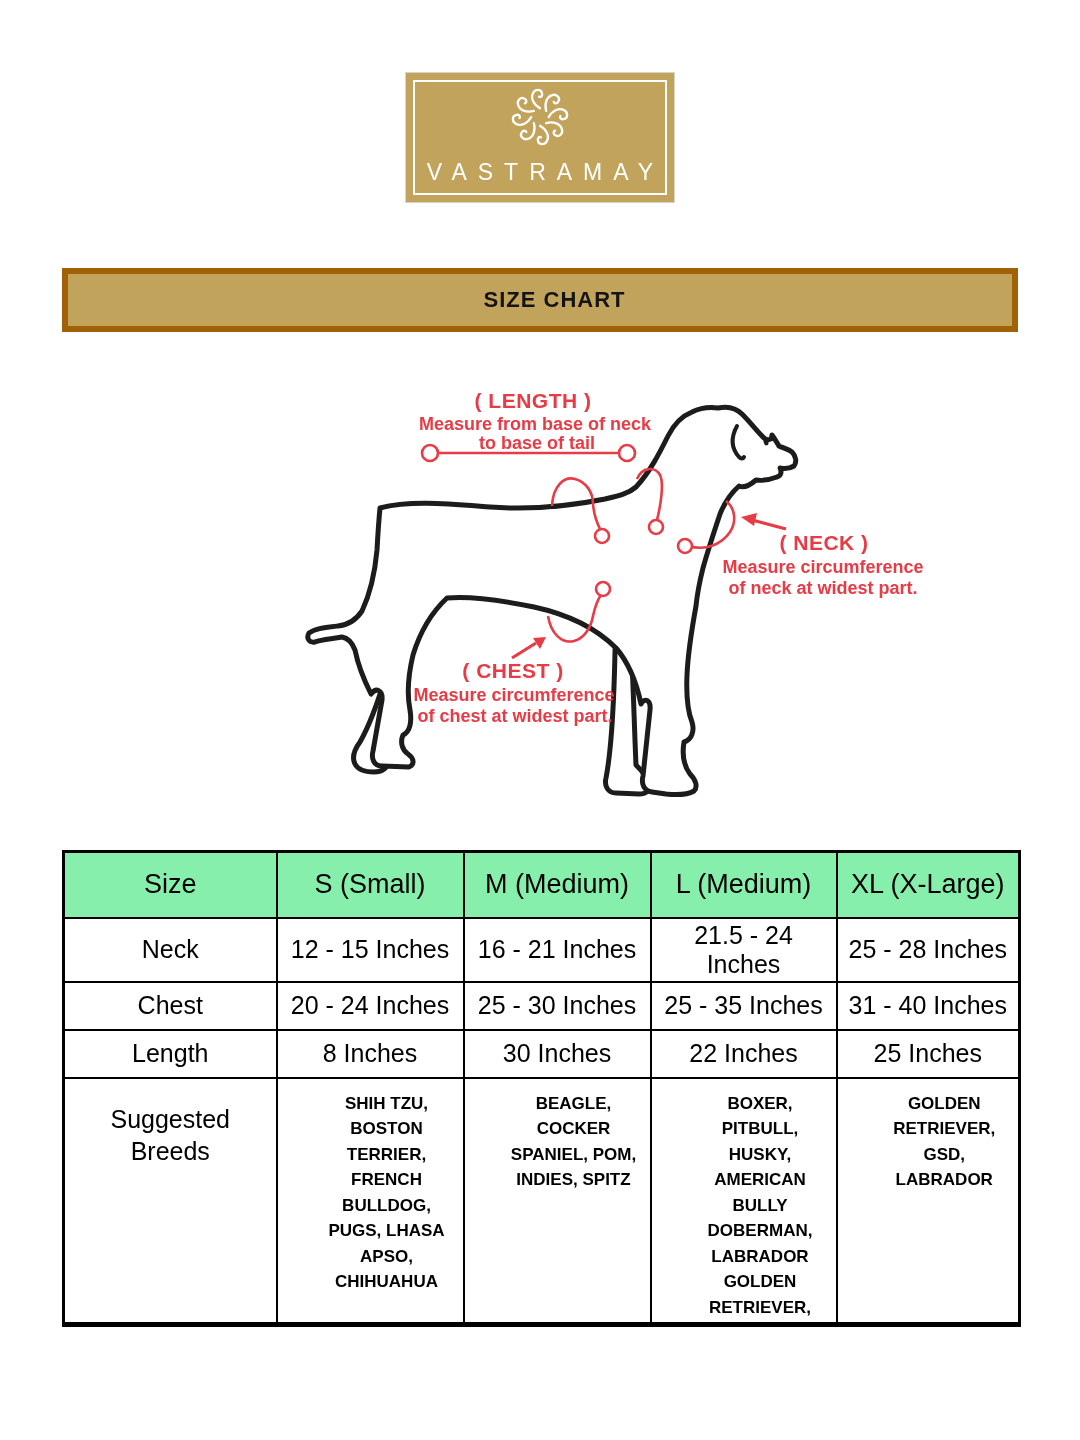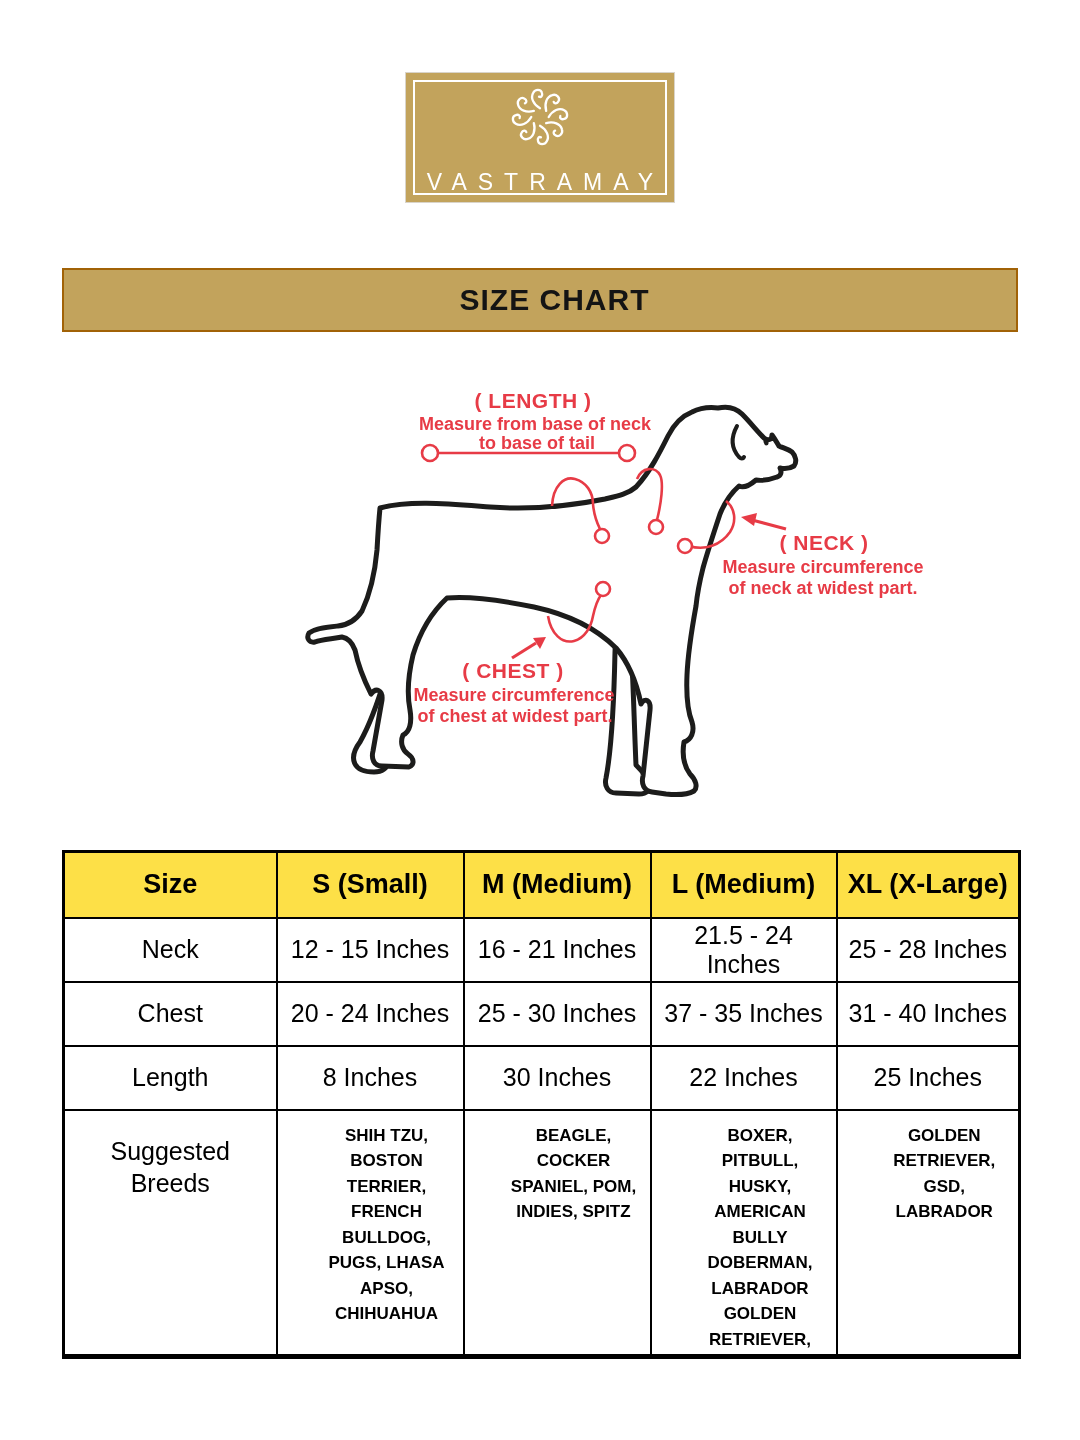--- a/index.html
+++ b/index.html
@@ -4,47 +4,47 @@
 <style>
   html,body{margin:0;padding:0;background:#ffffff;}
   .page{position:relative;width:1080px;height:1440px;background:#fff;overflow:hidden;
         font-family:"Liberation Sans",sans-serif;}
 
   
   .logo-box{position:absolute;left:405px;top:72px;width:270px;height:131px;
             background:#c2a35c;border:1px solid #d9d4ca;box-sizing:border-box;}
   .logo-inner-border{position:absolute;inset:7px;border:2px solid #ffffff;pointer-events:none;}
   .logo-emblem{position:absolute;left:50%;top:13px;transform:translateX(-50%);}
-  .logo-wordmark{position:absolute;left:0;right:0;top:96px;text-align:center;color:#ffffff;
+  .logo-wordmark{position:absolute;left:0;right:0;top:86px;text-align:center;color:#ffffff;
                  font-size:23px;letter-spacing:11px;text-indent:11px;font-weight:400;}
 
   
   .title-bar{position:absolute;left:62px;top:268px;width:956px;height:64px;background:#c2a35c;
-             border:2px solid #a16207;box-sizing:border-box;display:flex;align-items:center;
-             justify-content:center;color:#141414;font-size:30px;white-space:pre;padding-left:29px;}
+             border:6px solid #a16207;box-sizing:border-box;display:flex;align-items:center;
+             justify-content:center;color:#141414;font-size:22px;white-space:pre;padding-left:29px;}
   .title-bar .t-bold{font-weight:700;letter-spacing:1px;}
   .title-bar .t-reg{font-weight:400;margin-left:10px;}
 
   
   .diagram{position:absolute;left:0;top:380px;width:1080px;height:450px;}
   .dog{fill:#ffffff;stroke:#1c1c1b;stroke-width:5;stroke-linejoin:round;stroke-linecap:round;}
   .dog-detail{fill:none;stroke:#1c1c1b;stroke-width:4;stroke-linecap:round;}
   .anno-line{stroke:#e73b46;stroke-width:2.6;fill:none;}
   .anno-dot{fill:#ffffff;stroke:#e73b46;stroke-width:2.6;}
   .anno-arrow{fill:#e73b46;}
   .anno-label{fill:#e73b46;font-weight:700;font-size:21px;text-anchor:middle;letter-spacing:.5px;}
   .anno-desc{fill:#e73b46;font-weight:700;font-size:18px;text-anchor:middle;}
 
   
   .size-table{position:absolute;left:62px;top:850px;width:956px;border-collapse:collapse;
               table-layout:fixed;color:#000;border:3px solid #000;border-bottom:5px solid #000;}
   .size-table th,.size-table td{border:2px solid #000;text-align:center;vertical-align:middle;
               padding:2px 5px;box-sizing:border-box;}
-  .size-table thead th{background:#fde047;height:66px;font-size:27px;font-weight:700;}
-  .size-table td{height:64px;font-size:25px;font-weight:400;background:#fff;}
+  .size-table thead th{background:#86efac;height:66px;font-size:27px;font-weight:400;}
+  .size-table td{height:48px;font-size:25px;font-weight:400;background:#fff;}
   .size-table tr.breeds-row td{height:162px;vertical-align:top;padding-top:12px;}
   .size-table tr.breeds-row td.breeds{font-size:17px;font-weight:700;line-height:1.5;
               text-transform:uppercase;padding-left:38px;}
   .size-table td.rowlabel{font-size:25px;}
   .size-table tr.breeds-row td.rowlabel{padding-top:24px;line-height:1.3;}
 </style>
 </head>
 <body>
 
 <div class="page">
@@ -173,21 +173,21 @@
         <td class="rowlabel">Neck</td>
         <td>12 - 15 Inches</td>
         <td>16 - 21 Inches</td>
         <td>21.5 - 24 Inches</td>
         <td>25 - 28 Inches</td>
       </tr>
       <tr>
         <td class="rowlabel">Chest</td>
         <td>20 - 24 Inches</td>
         <td>25 - 30 Inches</td>
-        <td>37 - 35 Inches</td>
+        <td>25 - 35 Inches</td>
         <td>31 - 40 Inches</td>
       </tr>
       <tr>
         <td class="rowlabel">Length</td>
         <td>8 Inches</td>
         <td>30 Inches</td>
         <td>22 Inches</td>
         <td>25 Inches</td>
       </tr>
       <tr class="breeds-row">

